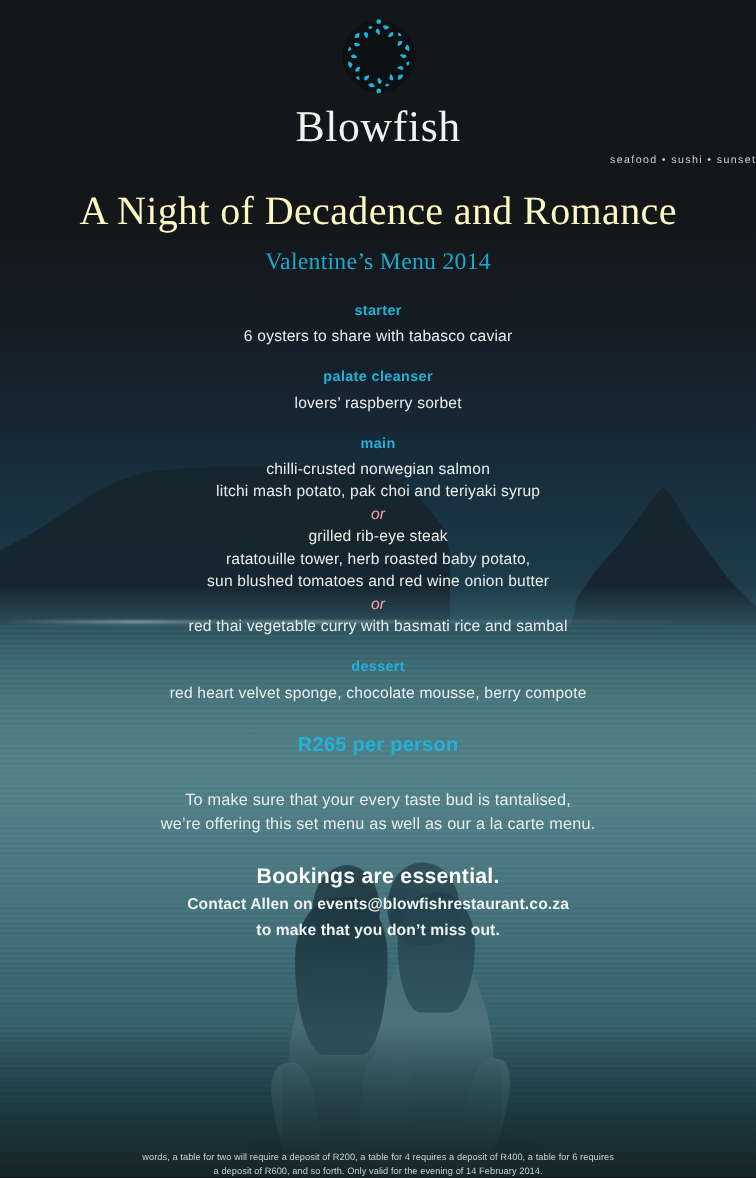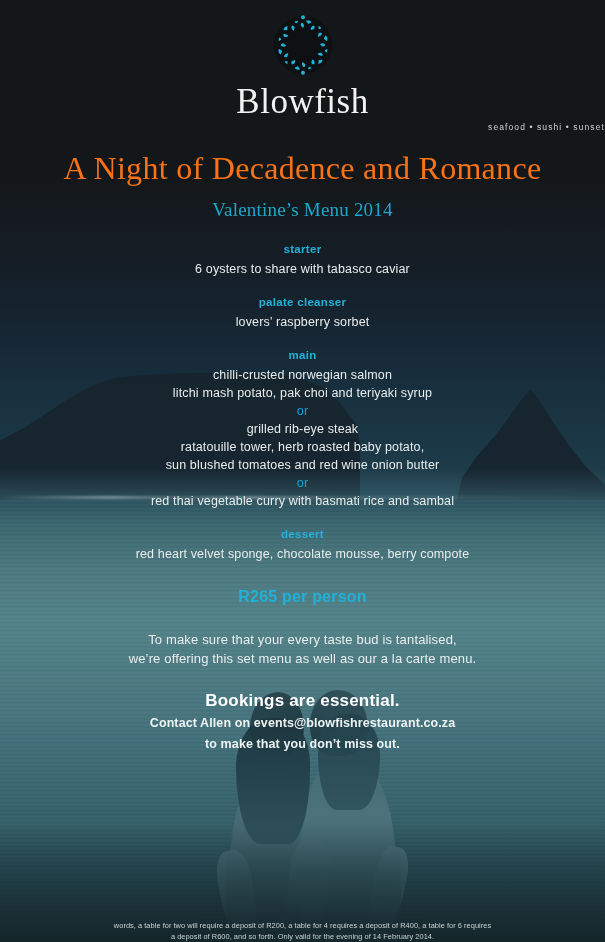--- a/index.html
+++ b/index.html
@@ -161,40 +161,40 @@
     color:#f2f2f0;font-size:35px;line-height:1;
     letter-spacing:.5px;margin-top:2px;
   }
   .tagline{
     color:#cfd2d2;font-size:8.5px;letter-spacing:1.1px;
     margin-top:3px;font-family:"Liberation Sans", sans-serif;text-align:right;
   }
 
   .headline{
     font-family:"Liberation Serif", serif;
-    color:#f97316;font-size:32px;line-height:1;
+    color:#fef9c3;font-size:32px;line-height:1;
     margin-top:20px;letter-spacing:.3px;
   }
   .subhead{
     font-family:"Liberation Serif", serif;
     color:#1ea7cc;font-size:19px;margin-top:15px;letter-spacing:.2px;
   }
 
   .menu{margin-top:22px;}
   .section{margin-top:18px;}
   .section:first-child{margin-top:12px;}
   .sec-title{
     color:#21b2da;font-size:11.5px;font-weight:bold;
     letter-spacing:.3px;margin-bottom:5px;
   }
   .sec-line{
     color:#e9eded;font-size:12.5px;line-height:18px;
     letter-spacing:.15px;font-weight:300;
   }
-  .sec-line.or{color:#0ea5e9;}
+  .sec-line.or{color:#fca5a5;font-style:italic;}
 
   .price{
     color:#21b2da;font-size:16px;font-weight:bold;
     margin-top:25px;letter-spacing:.2px;
   }
   .offer{
     color:#e9eeee;font-size:13px;line-height:19px;
     margin-top:24px;letter-spacing:.15px;
   }
   .bookings{

